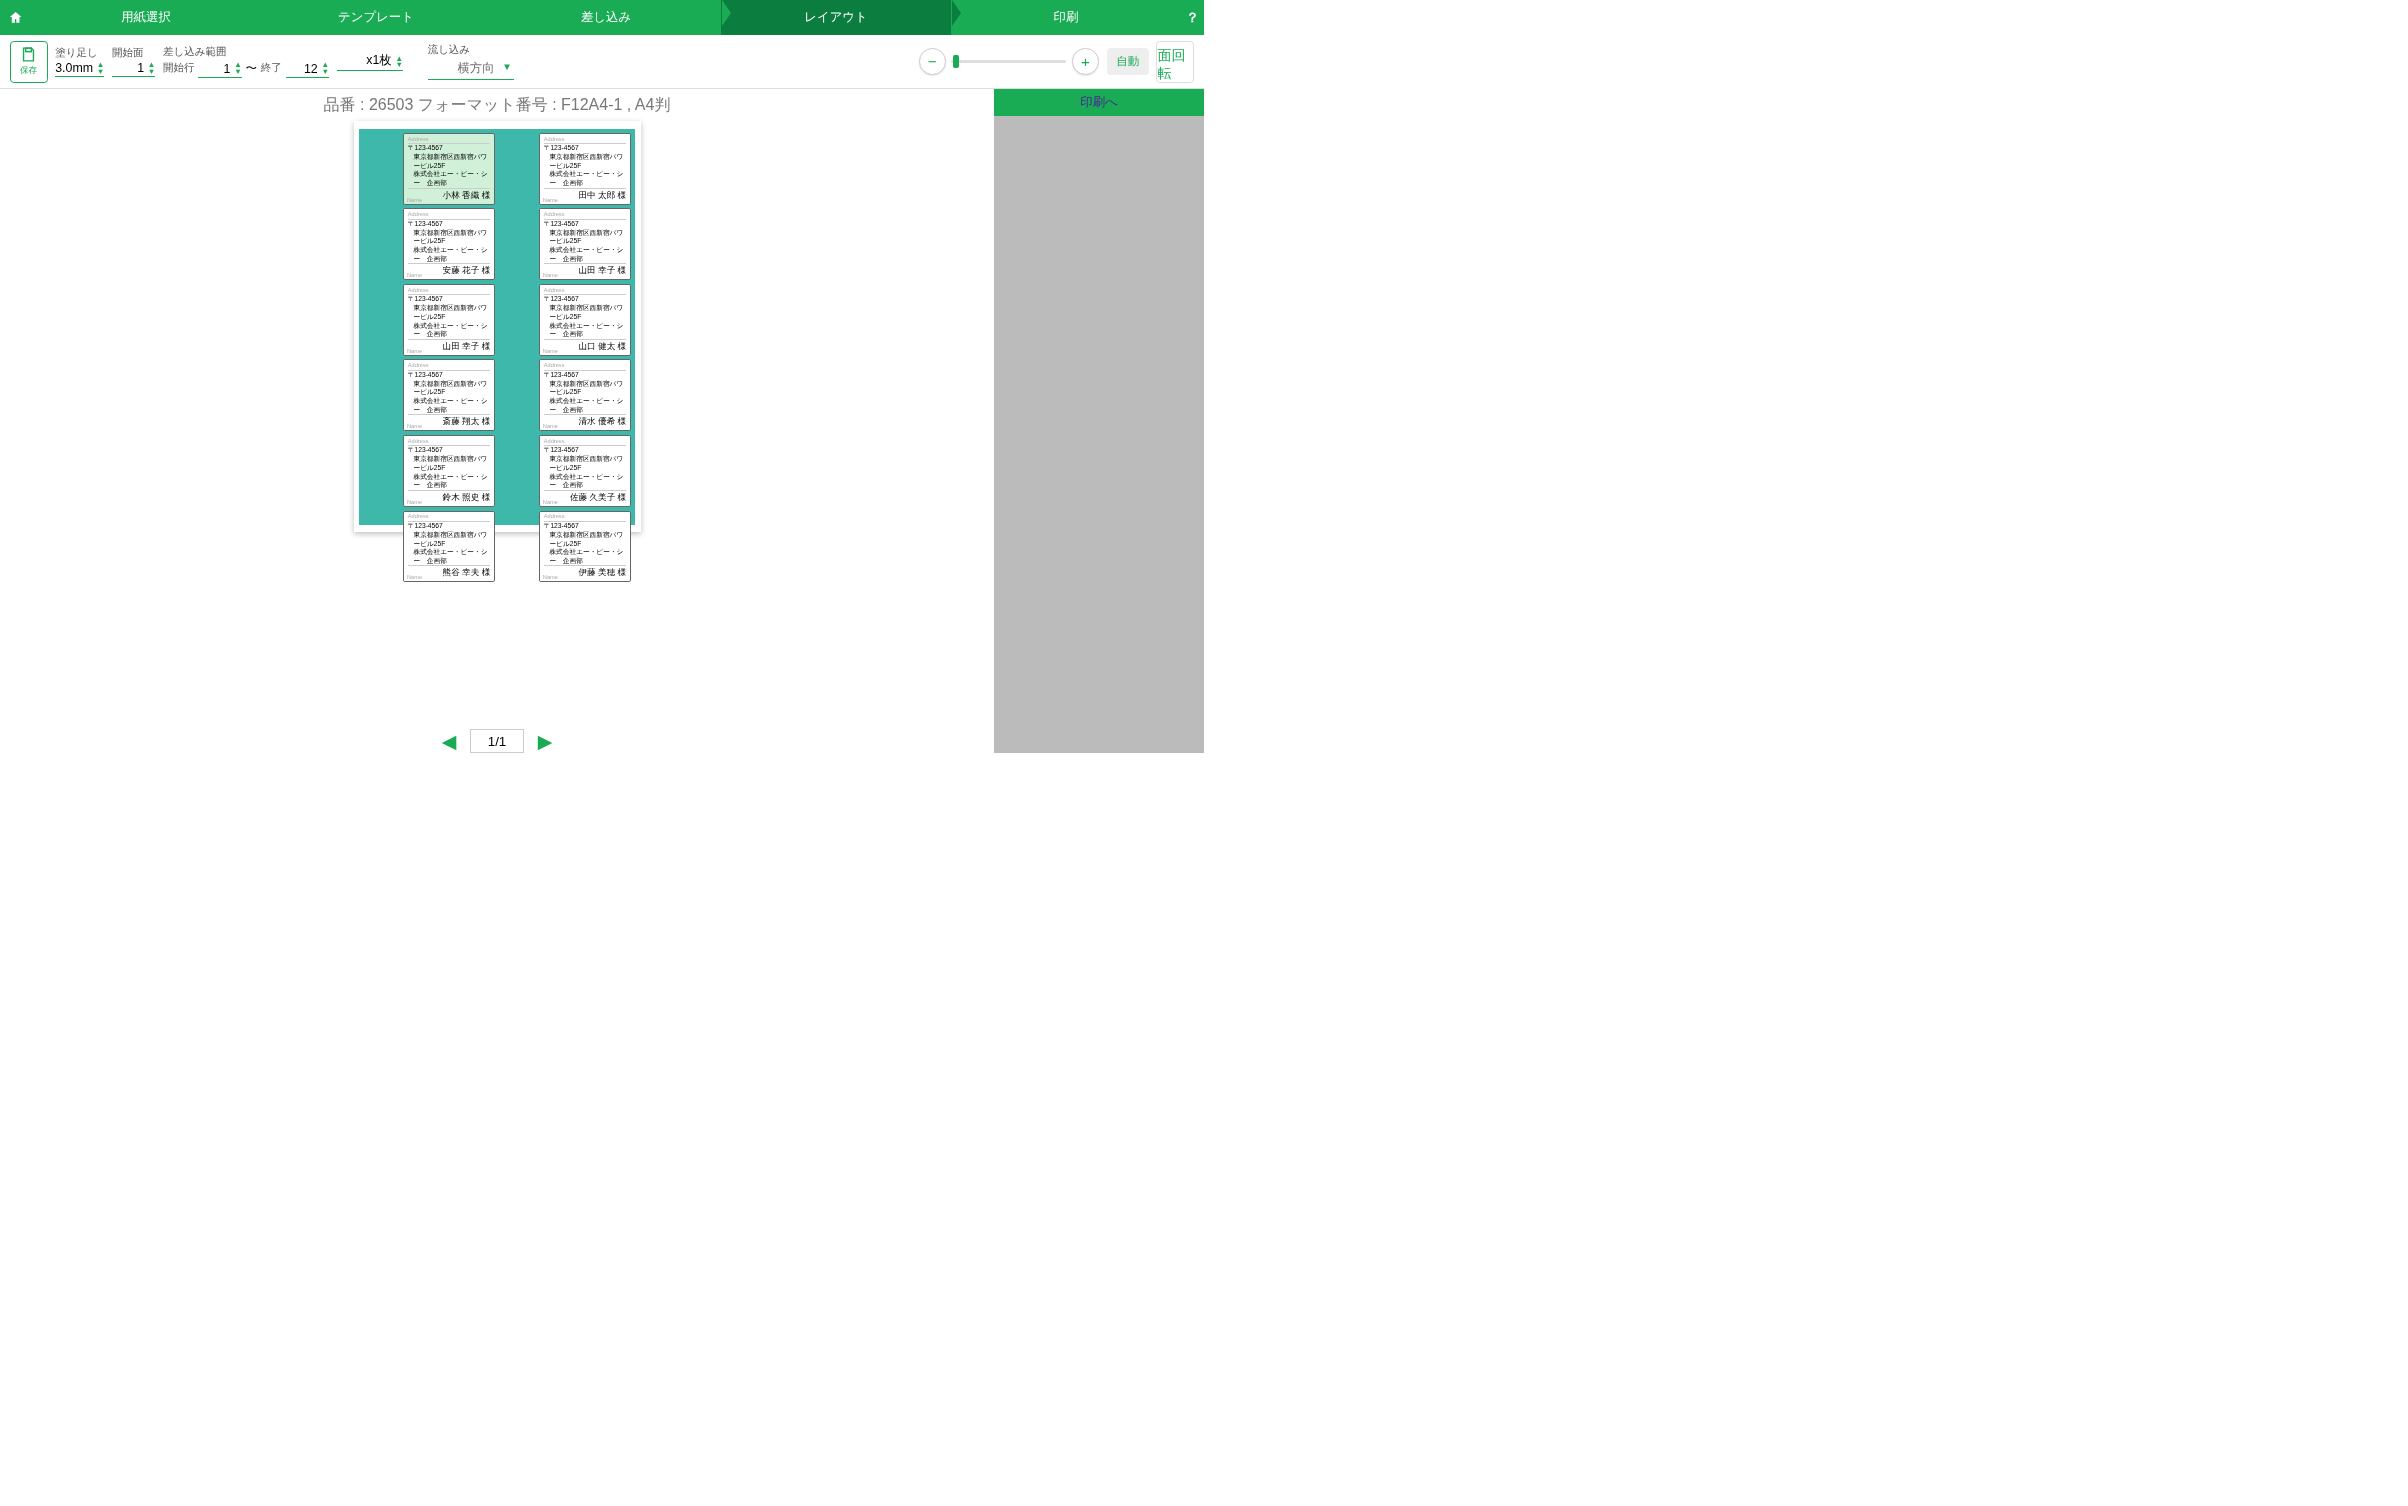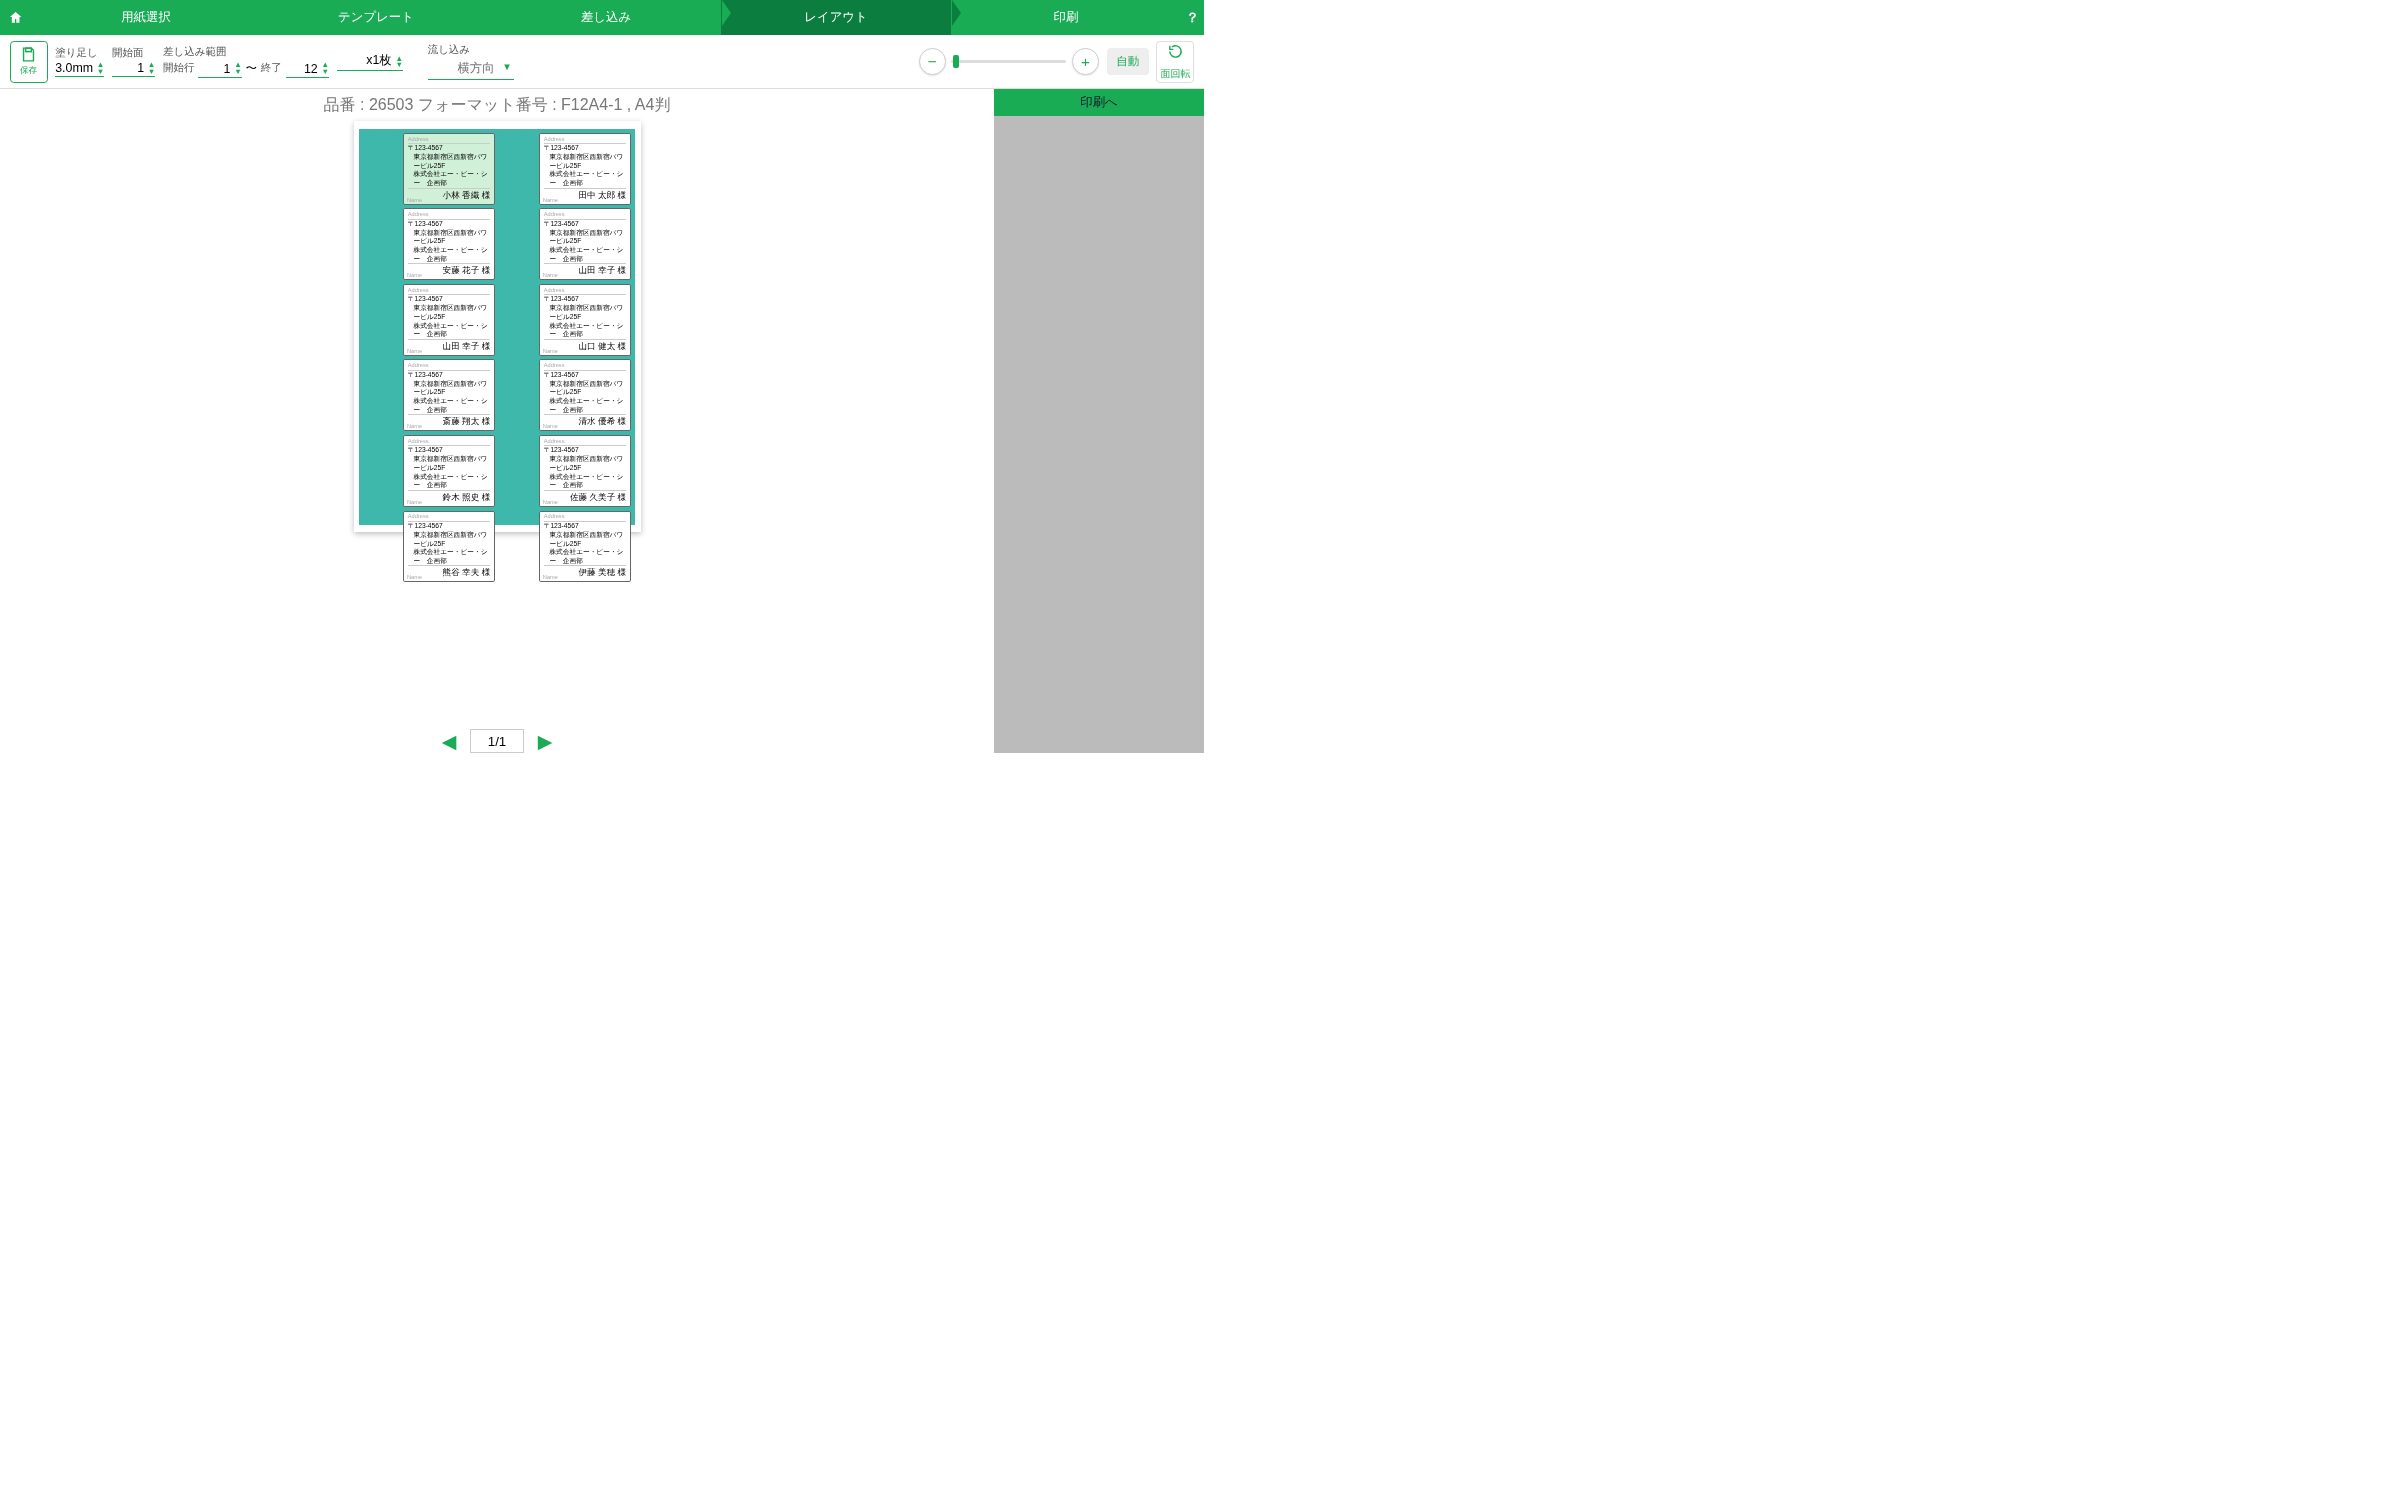--- a/index.html
+++ b/index.html
@@ -25,27 +25,27 @@
 .sep { padding:0 3.8px 1.9px; font-size:11.5px; align-self:flex-end;}
 .save-btn { width:38px; height:42px; border:1px solid #1aab55; border-radius:3.8px; display:flex; flex-direction:column; align-items:center; justify-content:center; gap:1.9px; color:#1aab55; font-size:8.6px;}
 .flow-sel { border-bottom:1px solid #1aab55; padding:1.9px 19px 1.9px 9.6px; font-size:12.4px; color:#737373; position:relative; min-width:86px; text-align:right;}
 .flow-sel::after { content:"▼"; position:absolute; right:1.9px; top:2.9px; font-size:9.6px; color:#1aab55;}
 .spacer { flex:1; }
 .zoom { display:flex; align-items:center; gap:5.7px; }
 .zbtn { width:27px; height:27px; border-radius:13.4px; border:1px solid #ccc; background:#fff; display:flex; align-items:center; justify-content:center; box-shadow:0 1px 1.9px rgba(0,0,0,.1); font-size:15.3px; color:#1aab55;}
 .ztrack { width:115px; height:3.8px; background:#ddd; border-radius:1.9px; position:relative;}
 .zthumb { position:absolute; left:1.9px; top:-4.8px; width:5.7px; height:13.4px; background:#1aab55; border-radius:1.9px;}
 .autobtn { padding:5.7px 9.6px; background:#eee; border-radius:3.8px; font-size:11.5px; color:#1aab55;}
-.rotbtn { width:38px; height:42px; border:1px solid #ddd; border-radius:3.8px; display:flex; flex-direction:column; align-items:center; justify-content:center; gap:7px; color:#1aab55; font-size:10px;}
+.rotbtn { width:38px; height:42px; border:1px solid #ddd; border-radius:3.8px; display:flex; flex-direction:column; align-items:center; justify-content:center; gap:7px; color:#1aab55; font-size:14px;}
 
 
 .main { display:flex; height: calc(753px - 27px - 54px); }
 .canvas-area { flex:1; background:#fff; position:relative; overflow:hidden; }
 .right-panel { width:210px; background:#bbb; display:flex; flex-direction:column; }
-.print-btn { height:27px; background:#1aab55; color:#0f172a; font-size:12.4px; display:flex; align-items:center; justify-content:center; }
+.print-btn { height:27px; background:#1aab55; color:#4c1d95; font-size:12.4px; display:flex; align-items:center; justify-content:center; }
 
 .format-info { text-align:center; font-size:16px; color:#777; padding:5.7px 0;}
 .paper { width:287px; height:411px; margin:0 auto; background:#fff; box-shadow:0 1.9px 5.7px rgba(0,0,0,.25); padding:7.6px 5.7px; }
 .labels-bg { background:#3fb8ac; padding:3.8px; height:100%; }
 .label-grid { display:grid; grid-template-columns:1fr 1fr; grid-template-rows:repeat(6,1fr); gap:3.8px; height:100%; }
 .label-card { background:#fff; border:1px solid #666; border-radius:1.9px; padding:1.9px 3.8px; font-size:6.7px; position:relative; display:flex; flex-direction:column;margin-left:40px;}
 .label-card.sel { background:#d0f0d8; }
 .lc-hdr { font-size:5.7px; color:#aaa; border-bottom:1px solid #ccc; line-height:7.6px;}
 .lc-zip { font-size:6.7px;}
 .lc-addr { font-size:6.7px; line-height:8.6px; padding-left:5.7px;}

